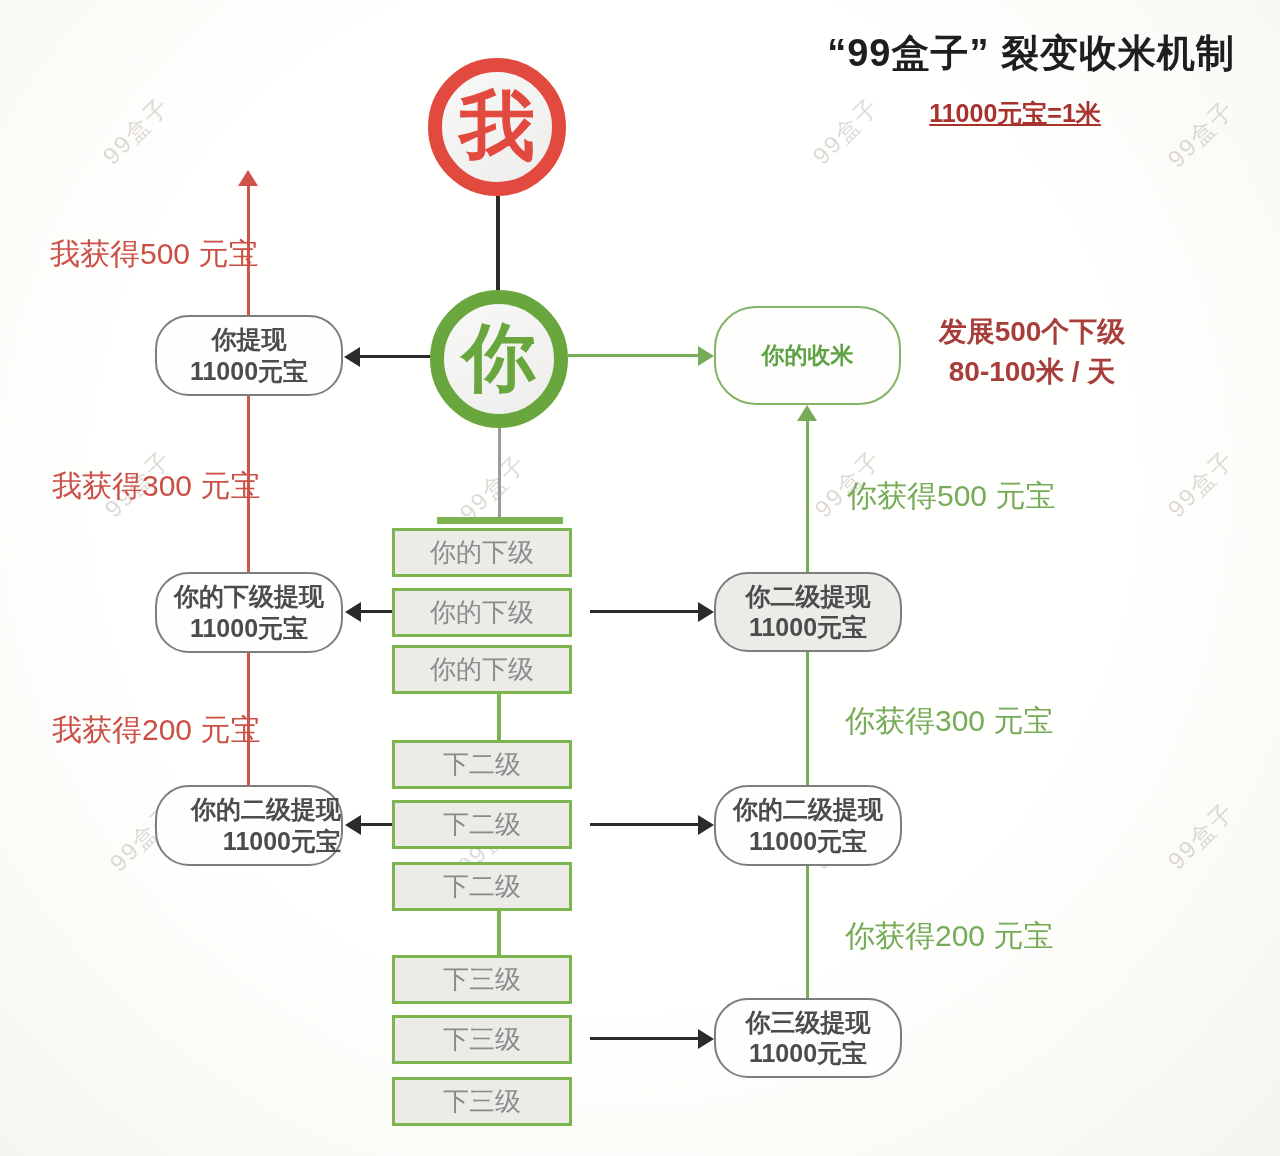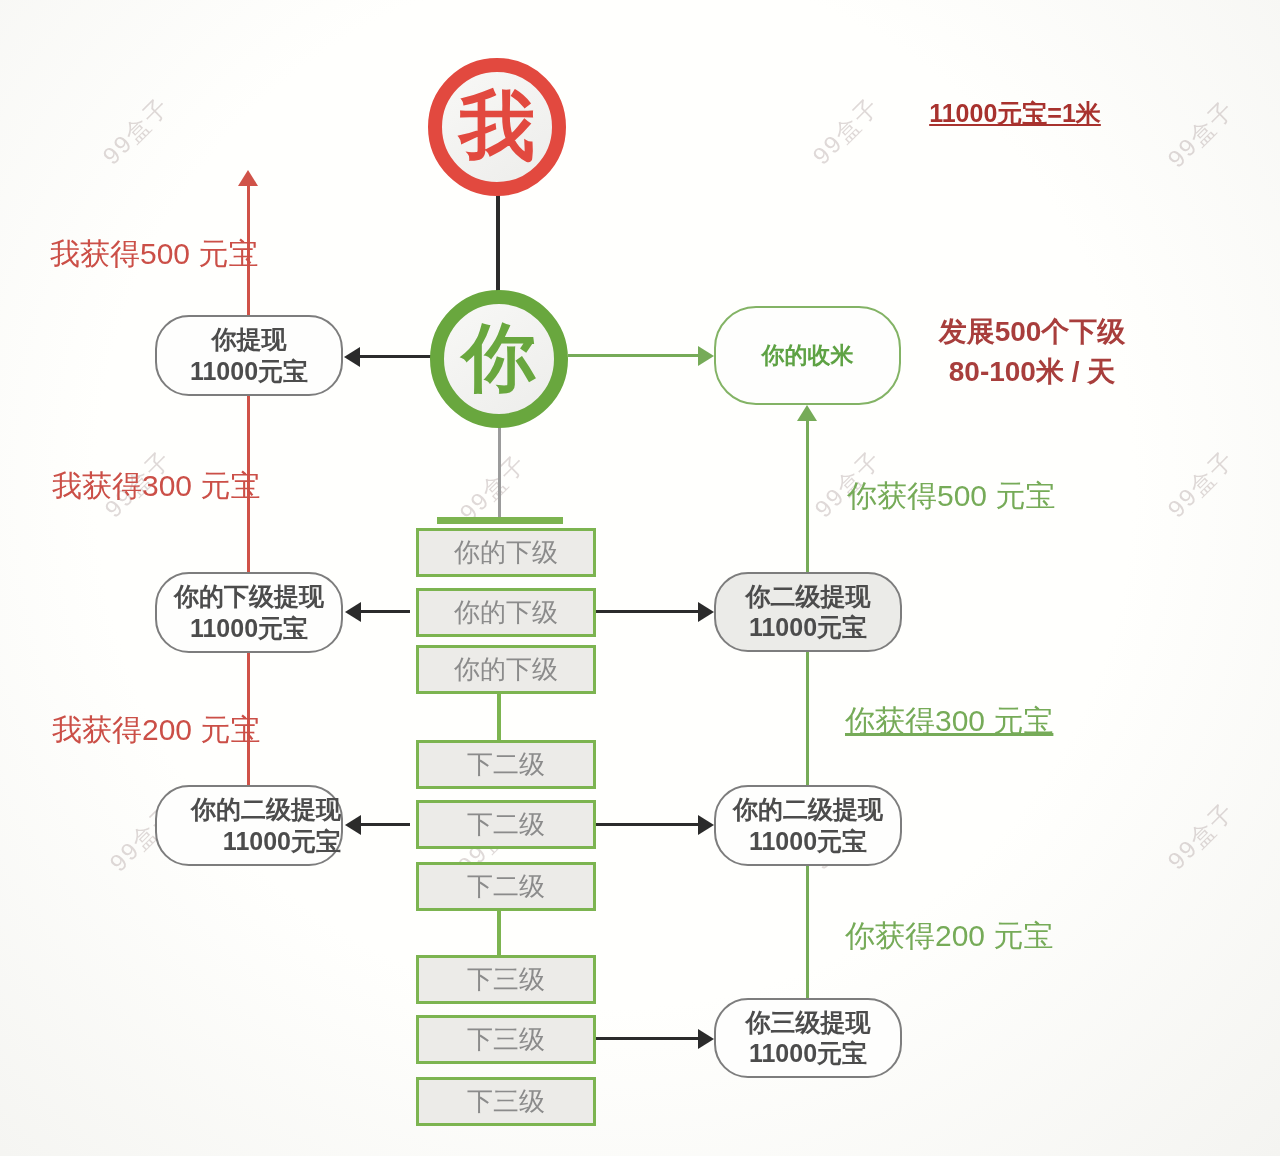--- a/index.html
+++ b/index.html
@@ -28,21 +28,21 @@
     position:absolute; border-radius:38px; background:#fefefd;
     display:flex; flex-direction:column; align-items:center; justify-content:center;
     text-align:center; line-height:1.25;
   }
   .pill-red { border:2px solid #cd5a52; color:#d04a42; font-size:27px; font-weight:bold; }
   .pill-green { border:2px solid #83b365; color:#5ea244; font-size:23px; font-weight:bold; }
   .pill-gray { border:2px solid #7d7d7d; color:#4c4c4c; font-size:25px; font-weight:bold; }
   .pill-grayfill { background:#ebebe8; }
   
   .stack-box {
-    position:absolute; left:416px; width:180px; height:49px;
+    position:absolute; left:392px; width:180px; height:49px;
     border:3px solid #7cb450; background:#ecebe8; color:#8b8b8b;
     font-size:26px; display:flex; align-items:center; justify-content:center;
   }
   
   .vline, .hline { position:absolute; }
   .ann { position:absolute; font-size:30px; white-space:nowrap; }
   .ann-red { color:#cb4f47; }
   .ann-green { color:#76ab58; }
   .tri { position:absolute; width:0; height:0; }
   .title {
@@ -69,20 +69,21 @@
   <span class="watermark" style="left:1160px;top:118px;">99盒子</span>
   <span class="watermark" style="left:97px;  top:468px;">99盒子</span>
   <span class="watermark" style="left:452px; top:472px;">99盒子</span>
   <span class="watermark" style="left:807px; top:468px;">99盒子</span>
   <span class="watermark" style="left:1160px;top:468px;">99盒子</span>
   <span class="watermark" style="left:102px; top:822px;">99盒子</span>
   <span class="watermark" style="left:450px; top:825px;">99盒子</span>
   <span class="watermark" style="left:805px; top:820px;">99盒子</span>
   <span class="watermark" style="left:1160px;top:820px;">99盒子</span>
 
+  <div class="title">“99盒子” 裂变收米机制</div>
   <div class="subtitle">11000元宝=1米</div>
 
   <div class="vline" style="left:496px; top:194px; width:4px; height:98px; background:#2b2b2b;"></div>
 
   <div class="vline" style="left:498px; top:426px; width:3px; height:96px; background:#9b9b9b;"></div>
 
   <div class="hline" style="left:437px; top:517px; width:126px; height:7px; background:#7cb450;"></div>
 
   <div class="vline" style="left:497px; top:693px; width:4px; height:48px; background:#7cb450;"></div>
   <div class="vline" style="left:497px; top:910px; width:4px; height:46px; background:#7cb450;"></div>
@@ -146,21 +147,21 @@
   <div class="pill pill-gray" style="left:714px; top:785px; width:188px; height:81px; border-radius:34px;">
     <span>你的二级提现</span>
     <span>11000元宝</span>
   </div>
   <div class="pill pill-gray" style="left:714px; top:998px; width:188px; height:80px; border-radius:34px;">
     <span>你三级提现</span>
     <span>11000元宝</span>
   </div>
 
   <div class="ann ann-green" style="left:847px; top:476px;">你获得500 元宝</div>
-  <div class="ann ann-green" style="left:845px; top:701px;text-decoration:underline;">你获得300 元宝</div>
+  <div class="ann ann-green" style="left:845px; top:701px;">你获得300 元宝</div>
   <div class="ann ann-green" style="left:845px; top:916px;">你获得200 元宝</div>
 
   <div class="promo">
     <div>发展500个下级</div>
     <div>80-100米 / 天</div>
   </div>
 
   <div class="stack-box" style="top:528px;">
       <span>你的下级</span>
     </div>

